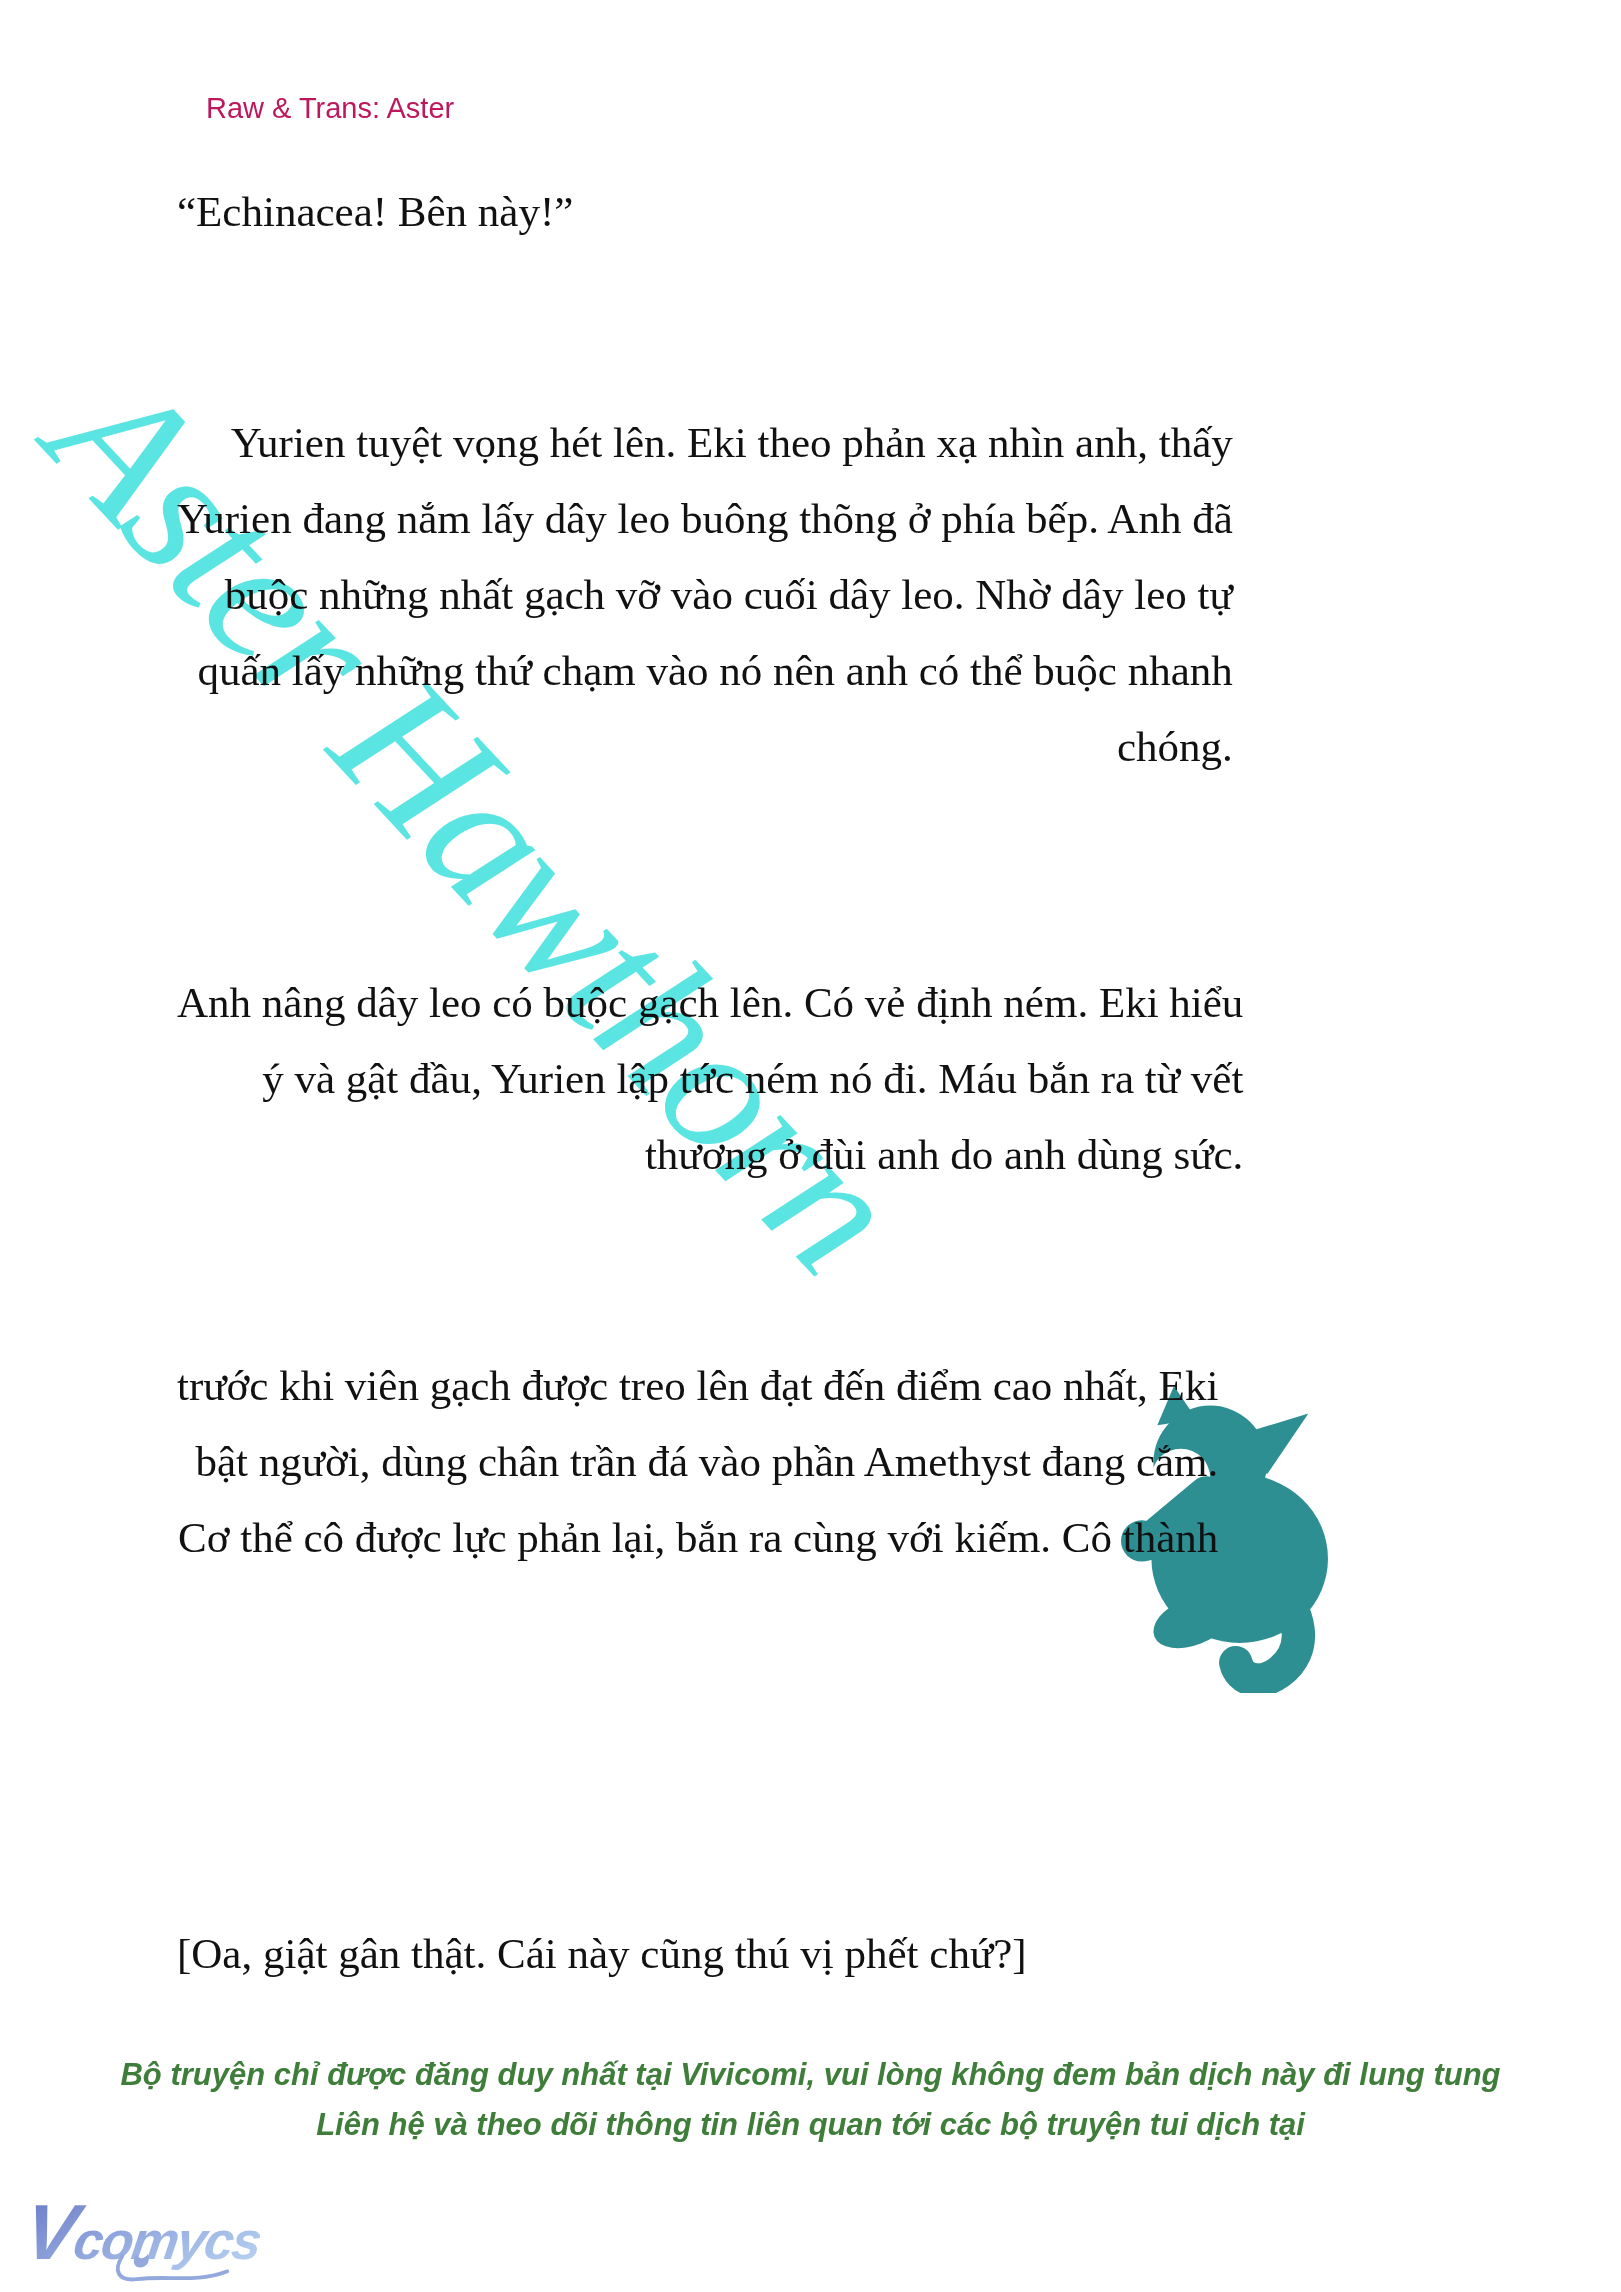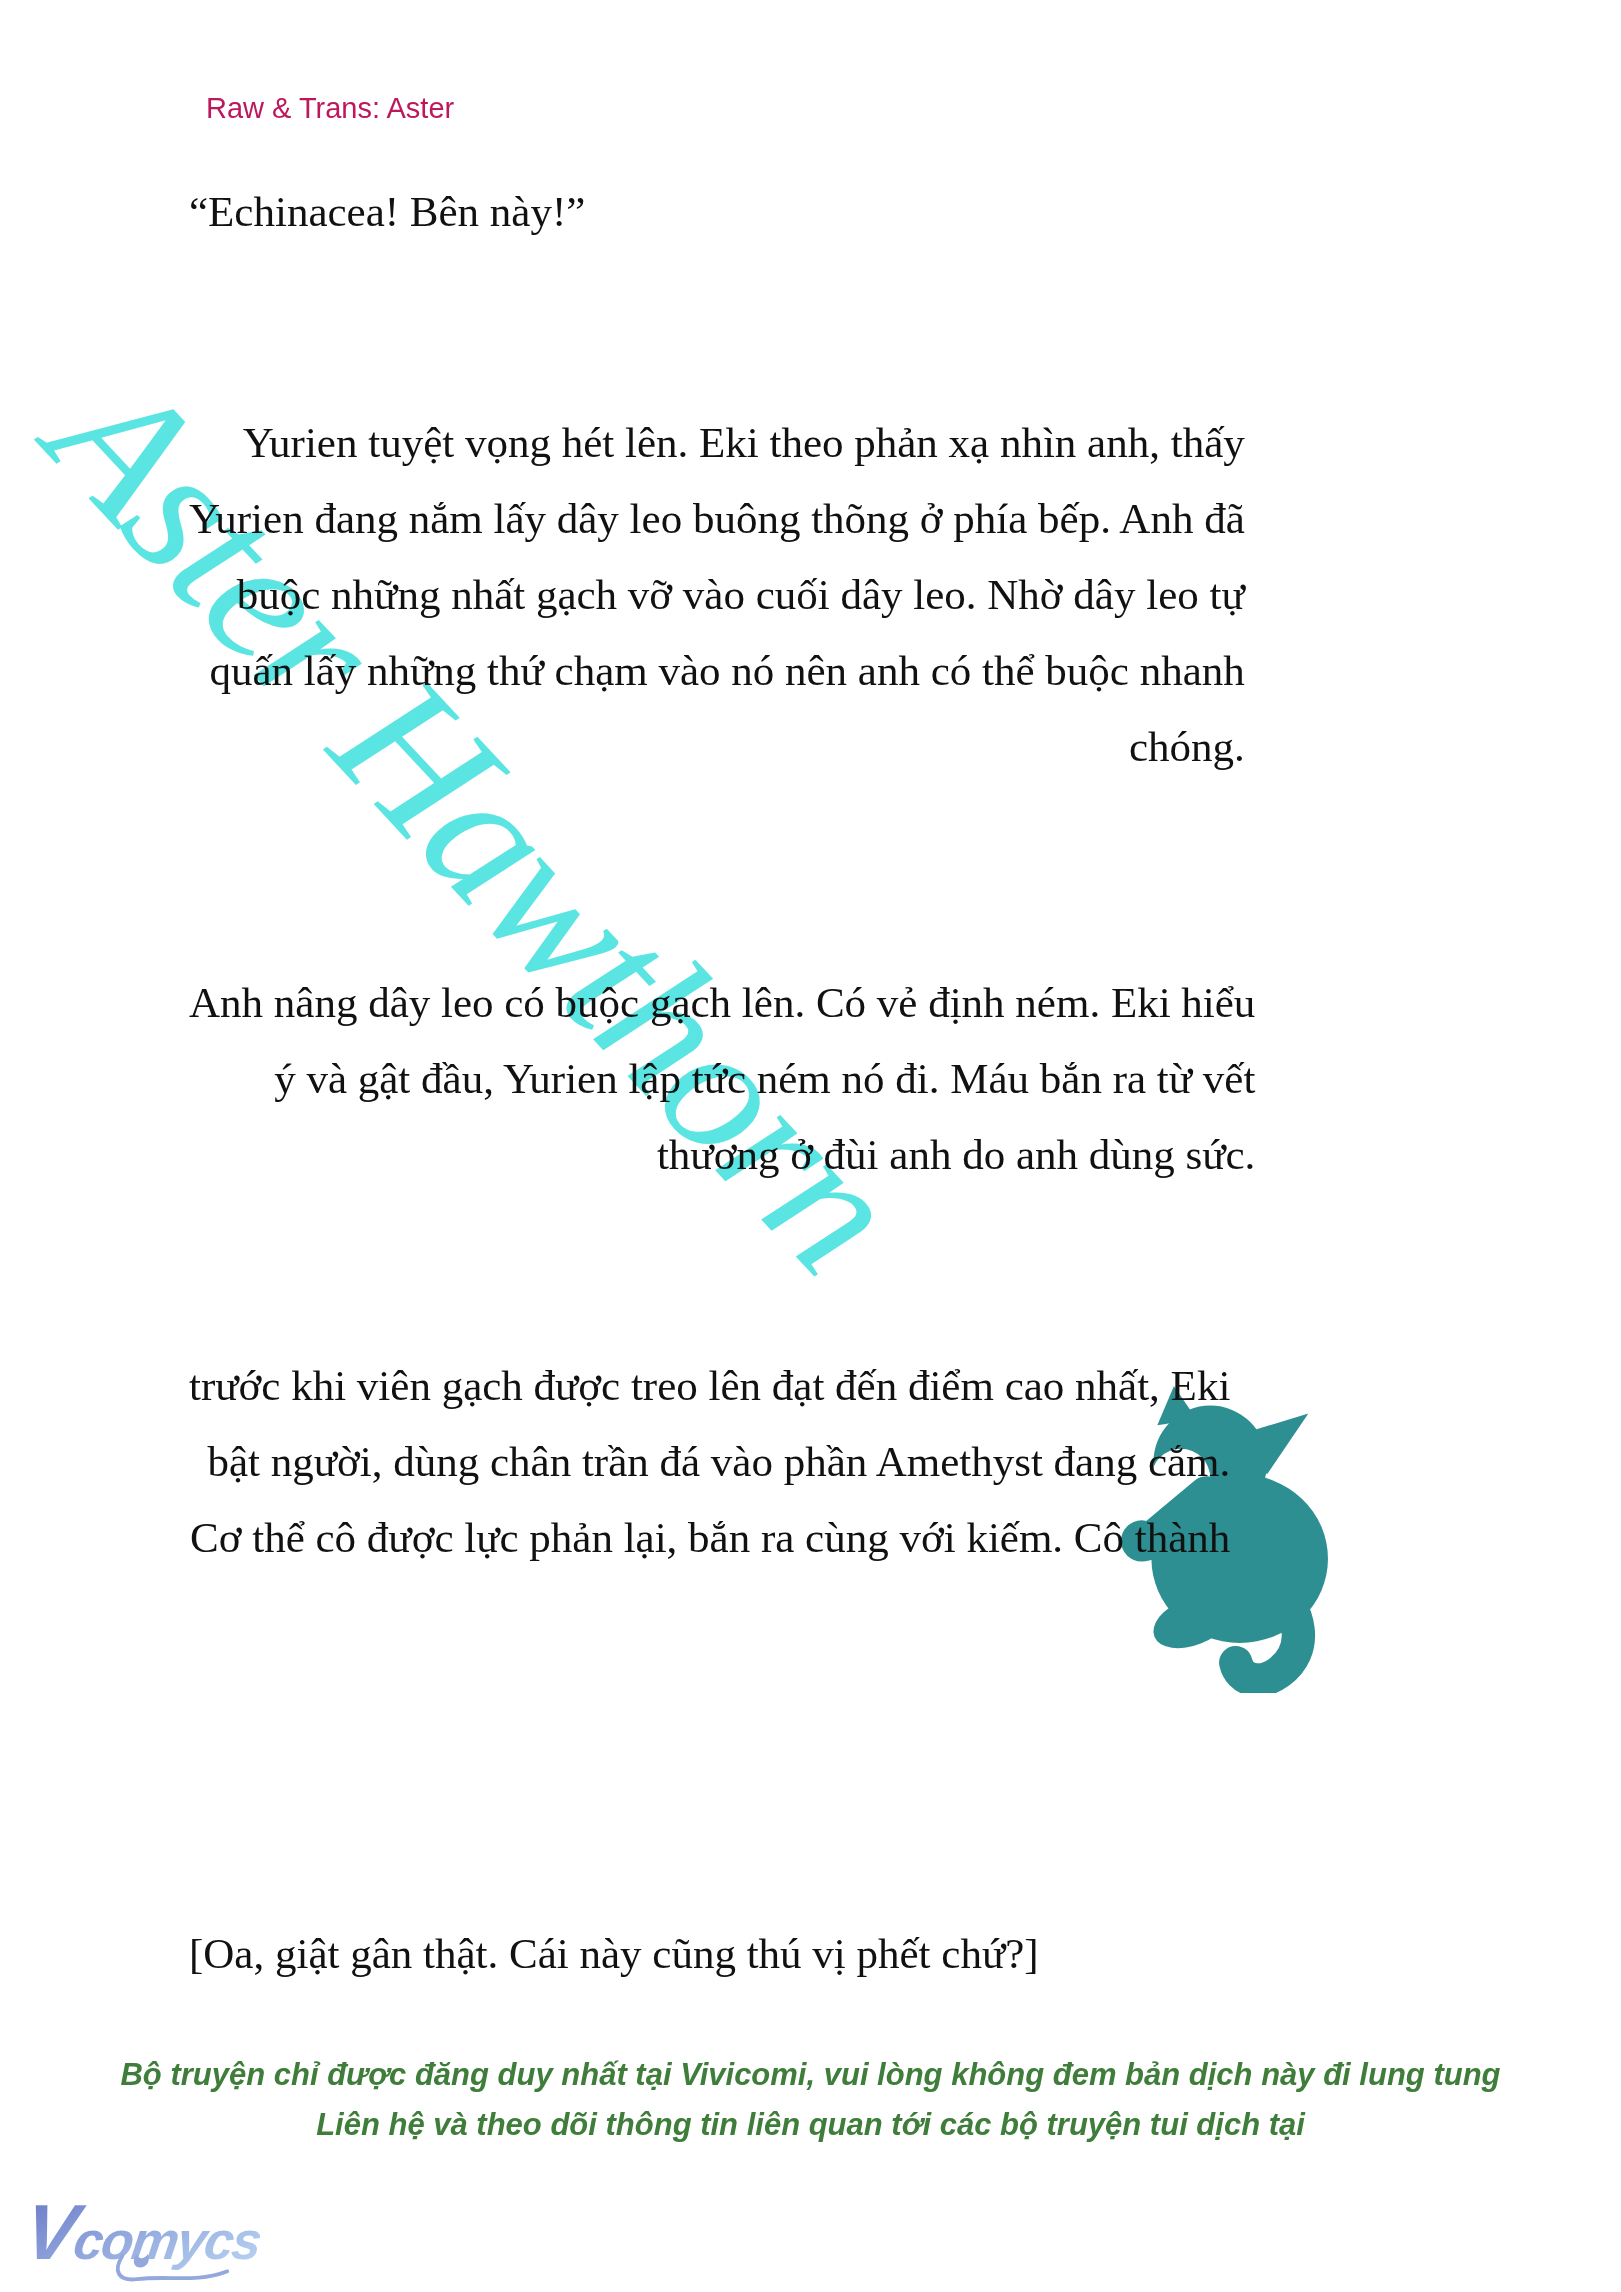--- a/index.html
+++ b/index.html
@@ -34,21 +34,21 @@
   }
   
   .hdr{
     position:absolute;left:186px;top:92px;
     font-family:"Liberation Sans", sans-serif;
     font-size:29px;color:#be185d;
     z-index:2;white-space:nowrap;margin-left:20px;
   }
   
   .para{
-    position:absolute;left:189px;
+    position:absolute;left:177px;
     font-size:43px;line-height:76px;
     z-index:2;white-space:nowrap;
   }
   .para div{white-space:nowrap;text-align:right;}
   #quote{top:174px;}
   #p1{top:405px;}
   #p2{top:965px;}
   #p3{top:1348px;}
   #bracket{top:1916px;}
   

